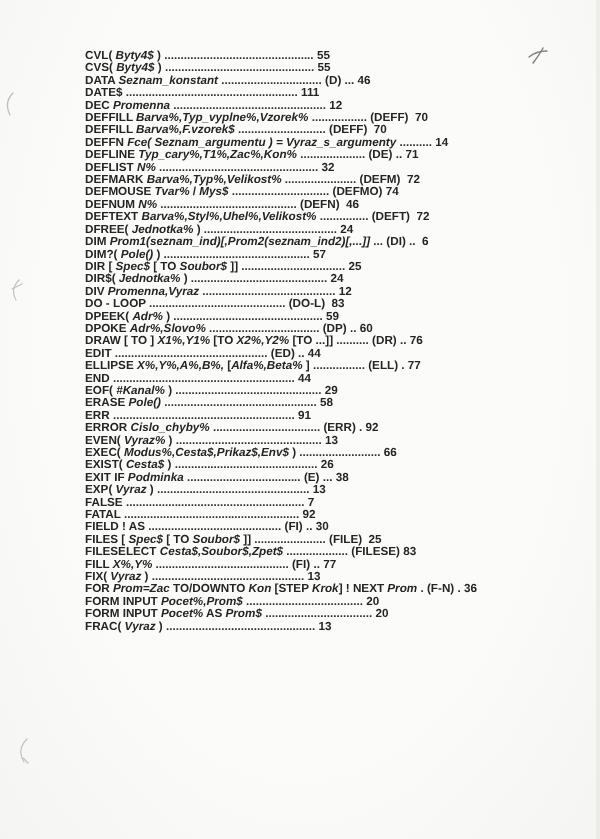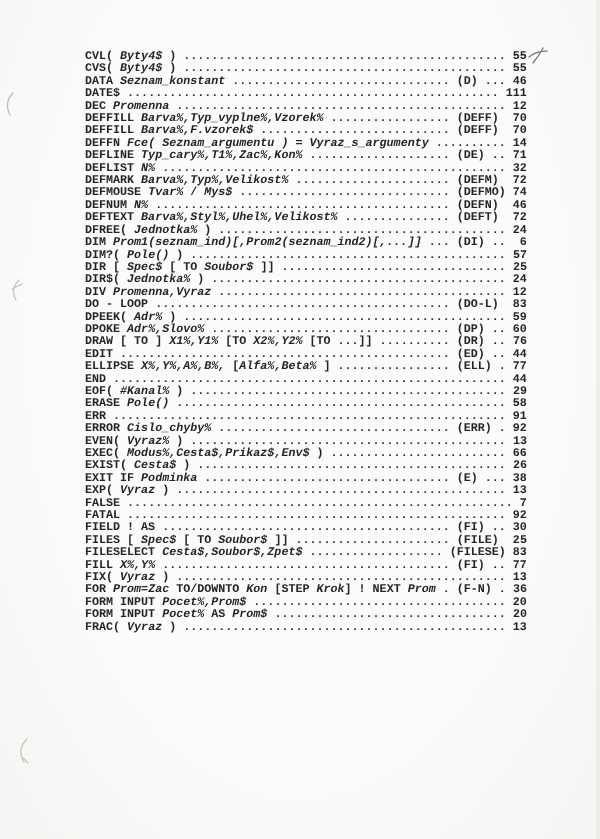--- a/index.html
+++ b/index.html
@@ -3,21 +3,21 @@
 <meta charset="utf-8">
 <style>
   html,body{margin:0;padding:0;background:#ffffff;}
   .page{
     position:relative;
     width:600px;height:839px;
     background:
       radial-gradient(ellipse at 50% 40%, rgba(255,255,255,0) 60%, rgba(120,120,115,0.05) 100%),
       #fbfbf9;
     overflow:hidden;
-    font-family:Liberation Mono, monospace;
+    font-family:Liberation Sans, sans-serif;
   }
   .listing{
     position:absolute;
     left:85px;top:50px;
     font-size:11.7px;
     line-height:12.4px;
     font-weight:bold;
     color:#242424;
     letter-spacing:0;
     white-space:pre;

